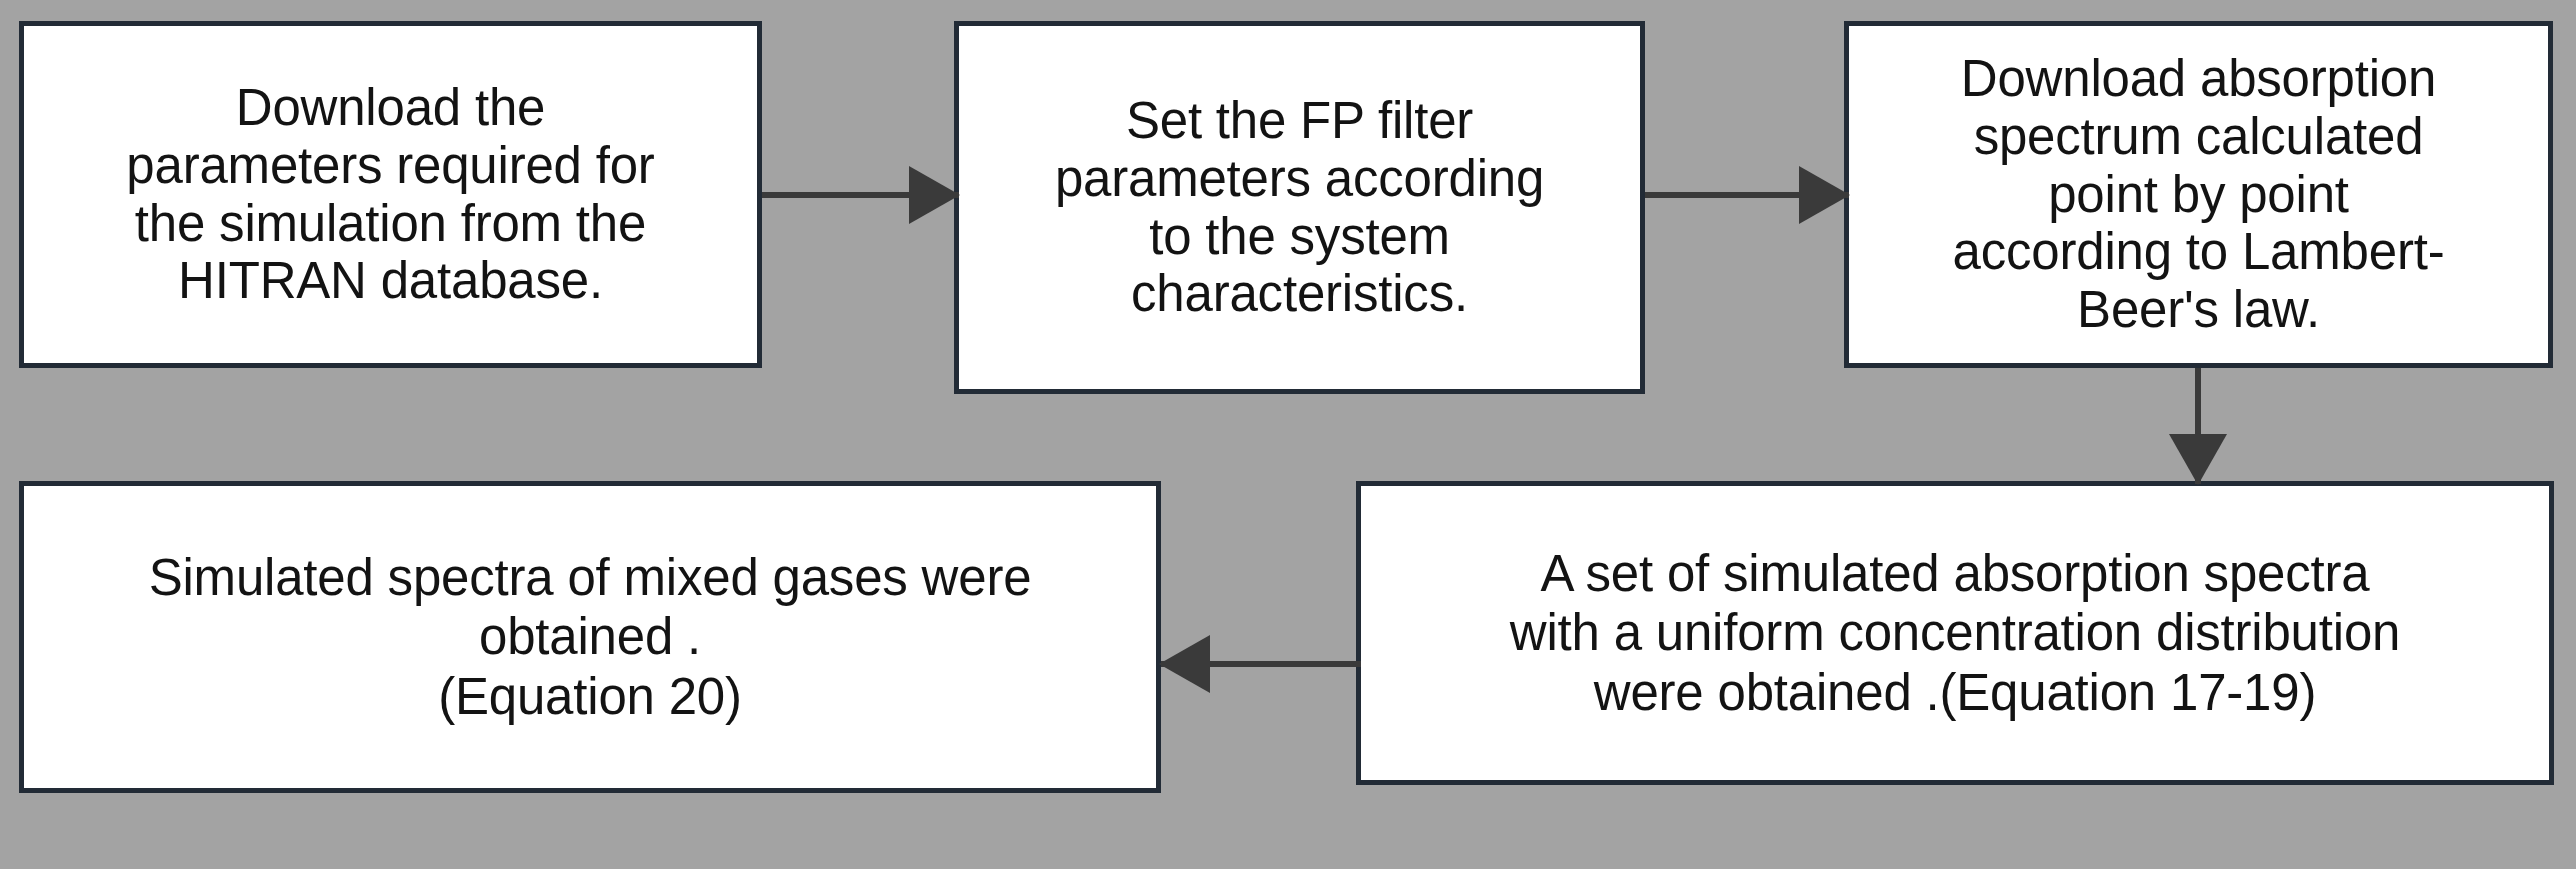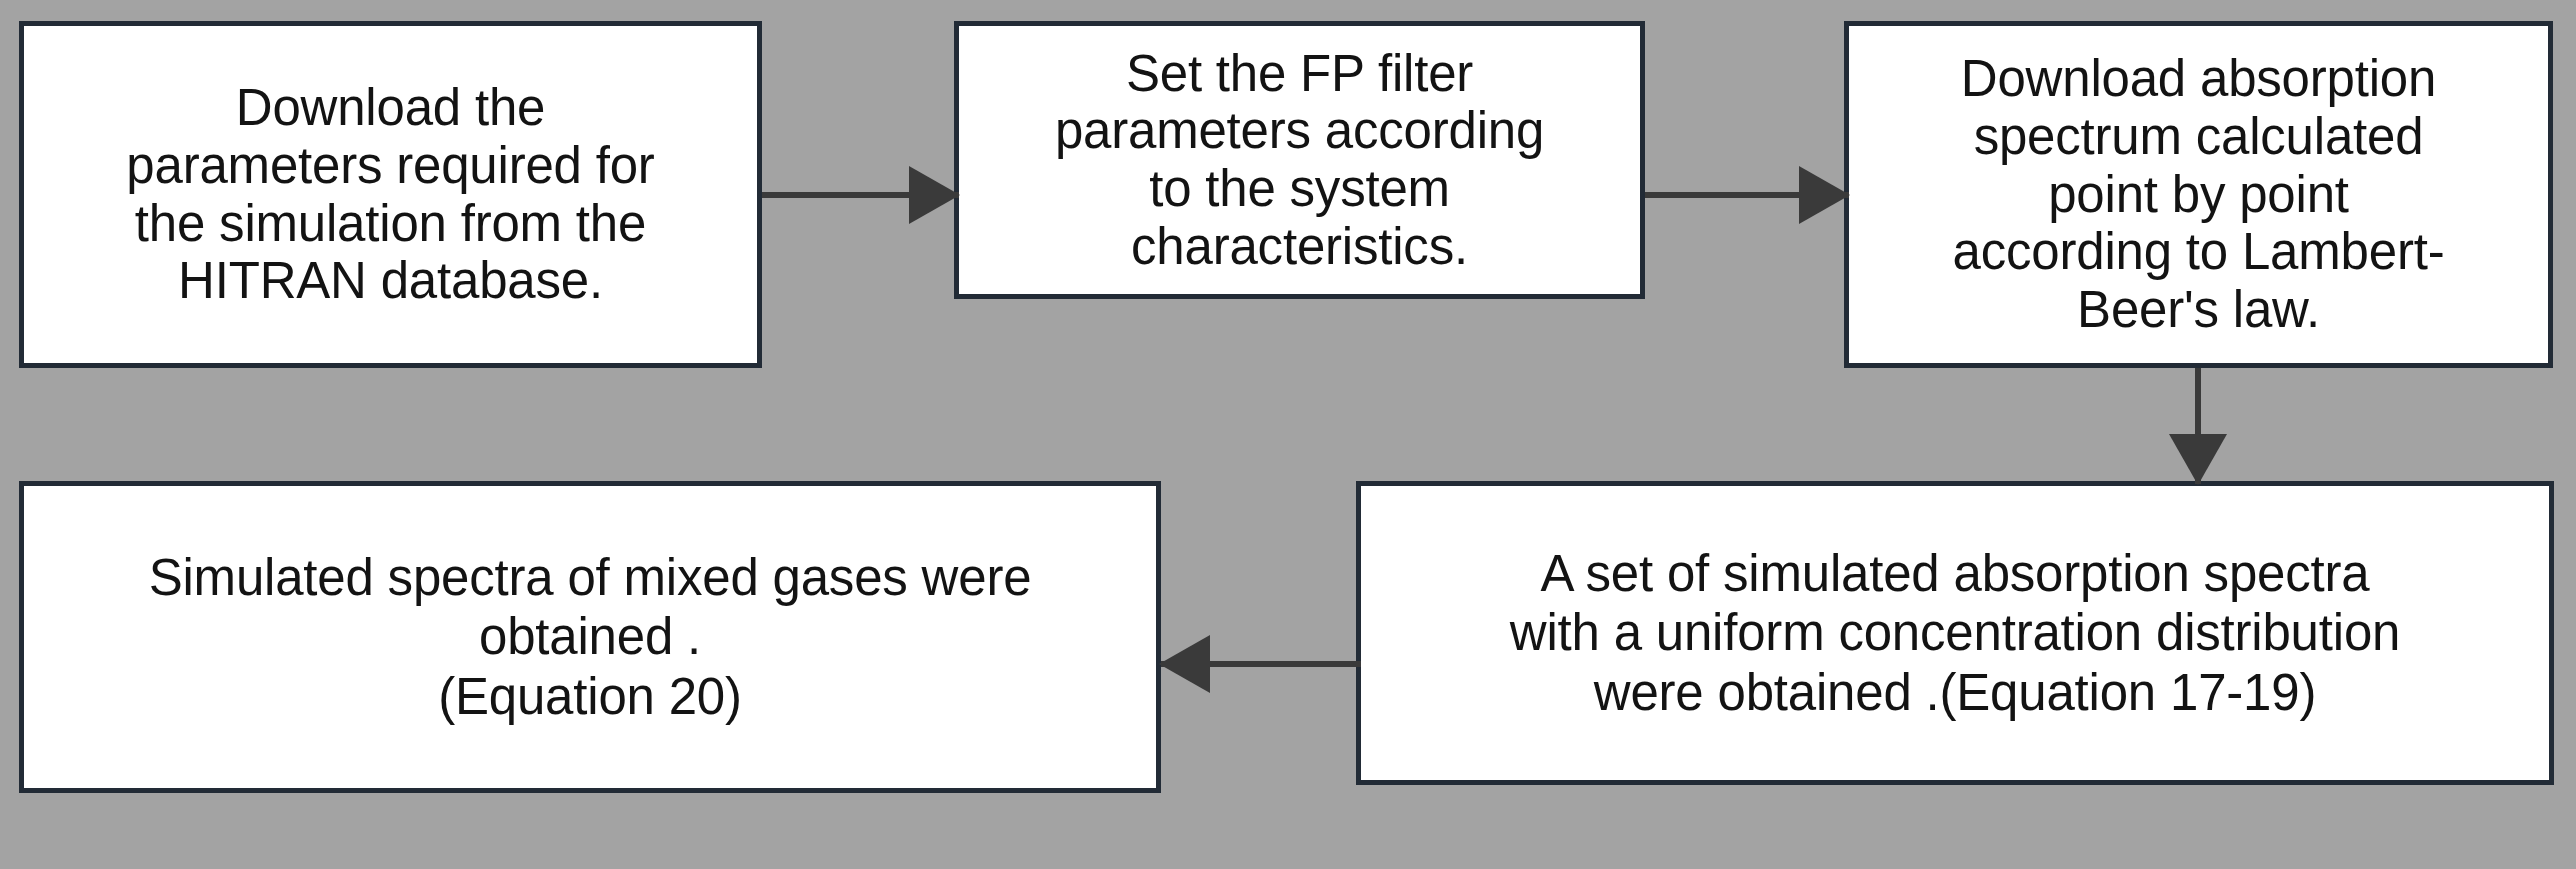--- a/index.html
+++ b/index.html
@@ -36,21 +36,21 @@
     font-family: "Liberation Sans", sans-serif;
     font-weight: 400;
     letter-spacing: -0.2px;
     white-space: pre-line;
   }
 
   
   #node-download       { left: 19px;   top: 21px;  width: 743px;  height: 347px; }
   #node-download .node-label   { font-size: 51px; line-height: 1.13; }
 
-  #node-setfilter      { left: 954px; top: 21px;  width: 691px;  height: 278px; }
+  #node-setfilter      { left: 954px; top: 21px;  width: 691px;  height: 373px; }
   #node-setfilter .node-label  { font-size: 51px; line-height: 1.13; }
 
   #node-simabs         { left: 1844px; top: 21px;  width: 709px;  height: 347px; }
   #node-simabs .node-label     { font-size: 51px; line-height: 1.135; }
 
   #node-mixed          { left: 19px;   top: 481px; width: 1142px; height: 312px; }
   #node-mixed .node-label      { font-size: 51px; line-height: 1.17; }
 
   #node-uniform        { left: 1356px; top: 481px; width: 1198px; height: 304px; }
   #node-uniform .node-label    { font-size: 51px; line-height: 1.17; }

